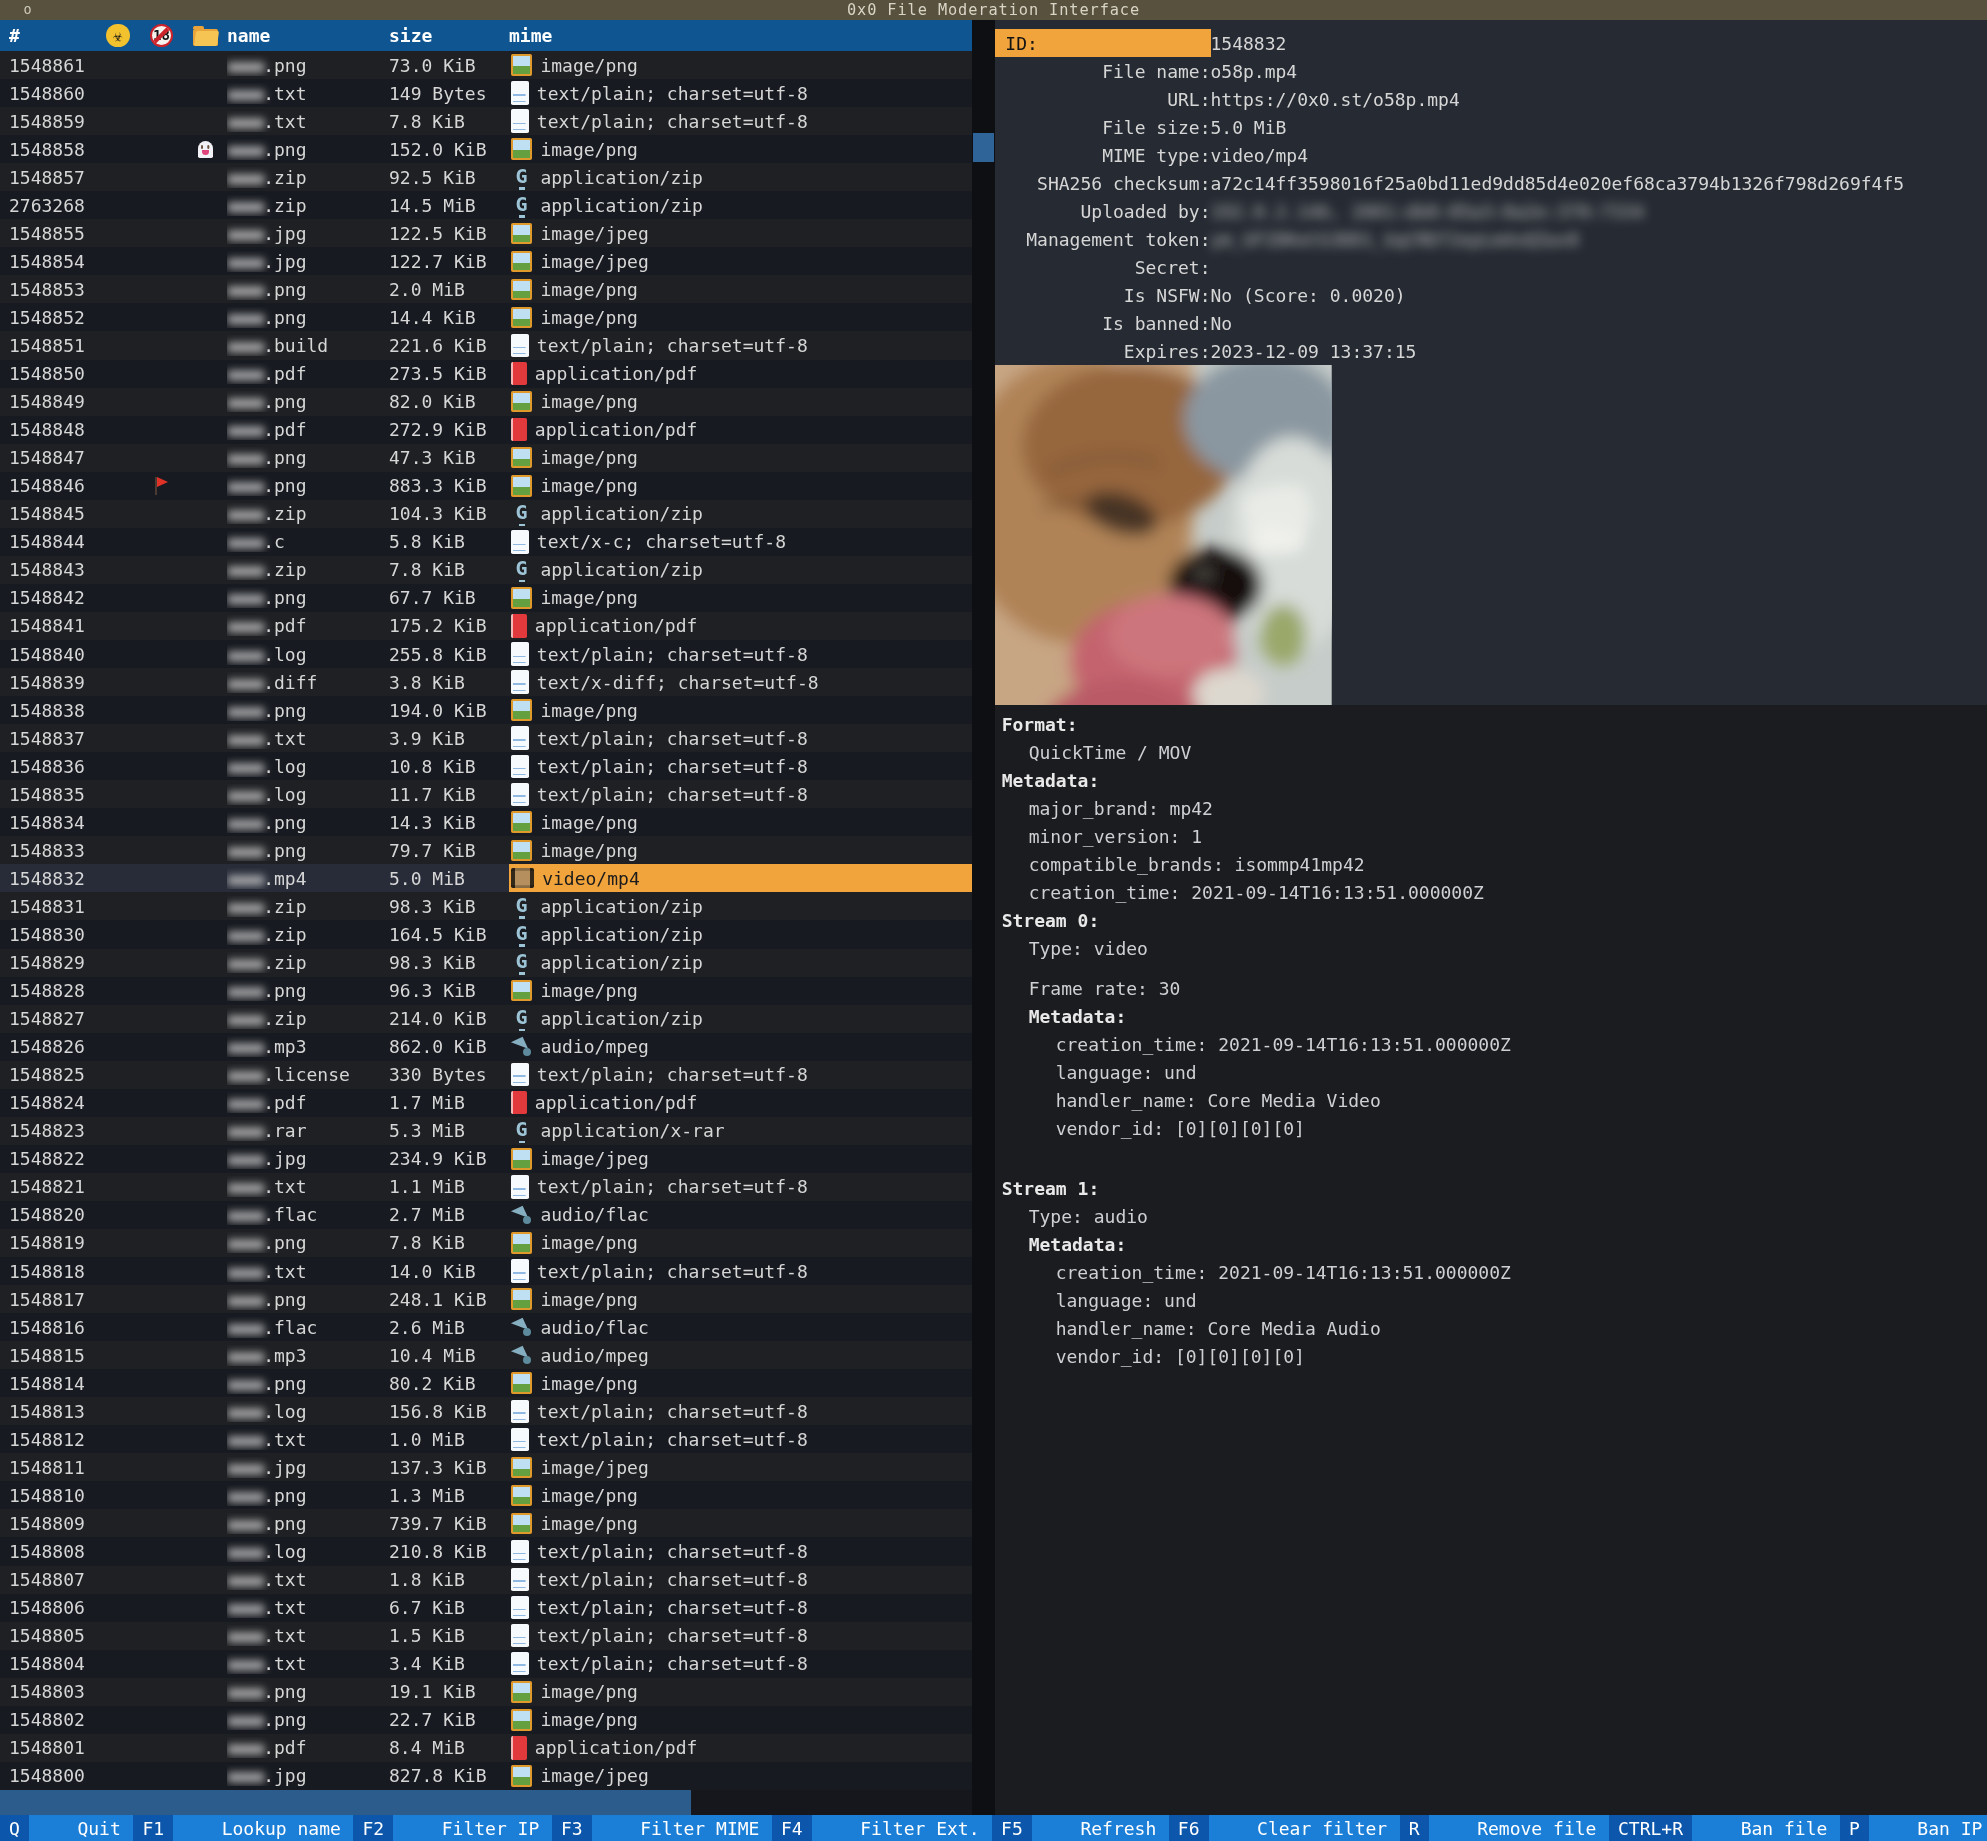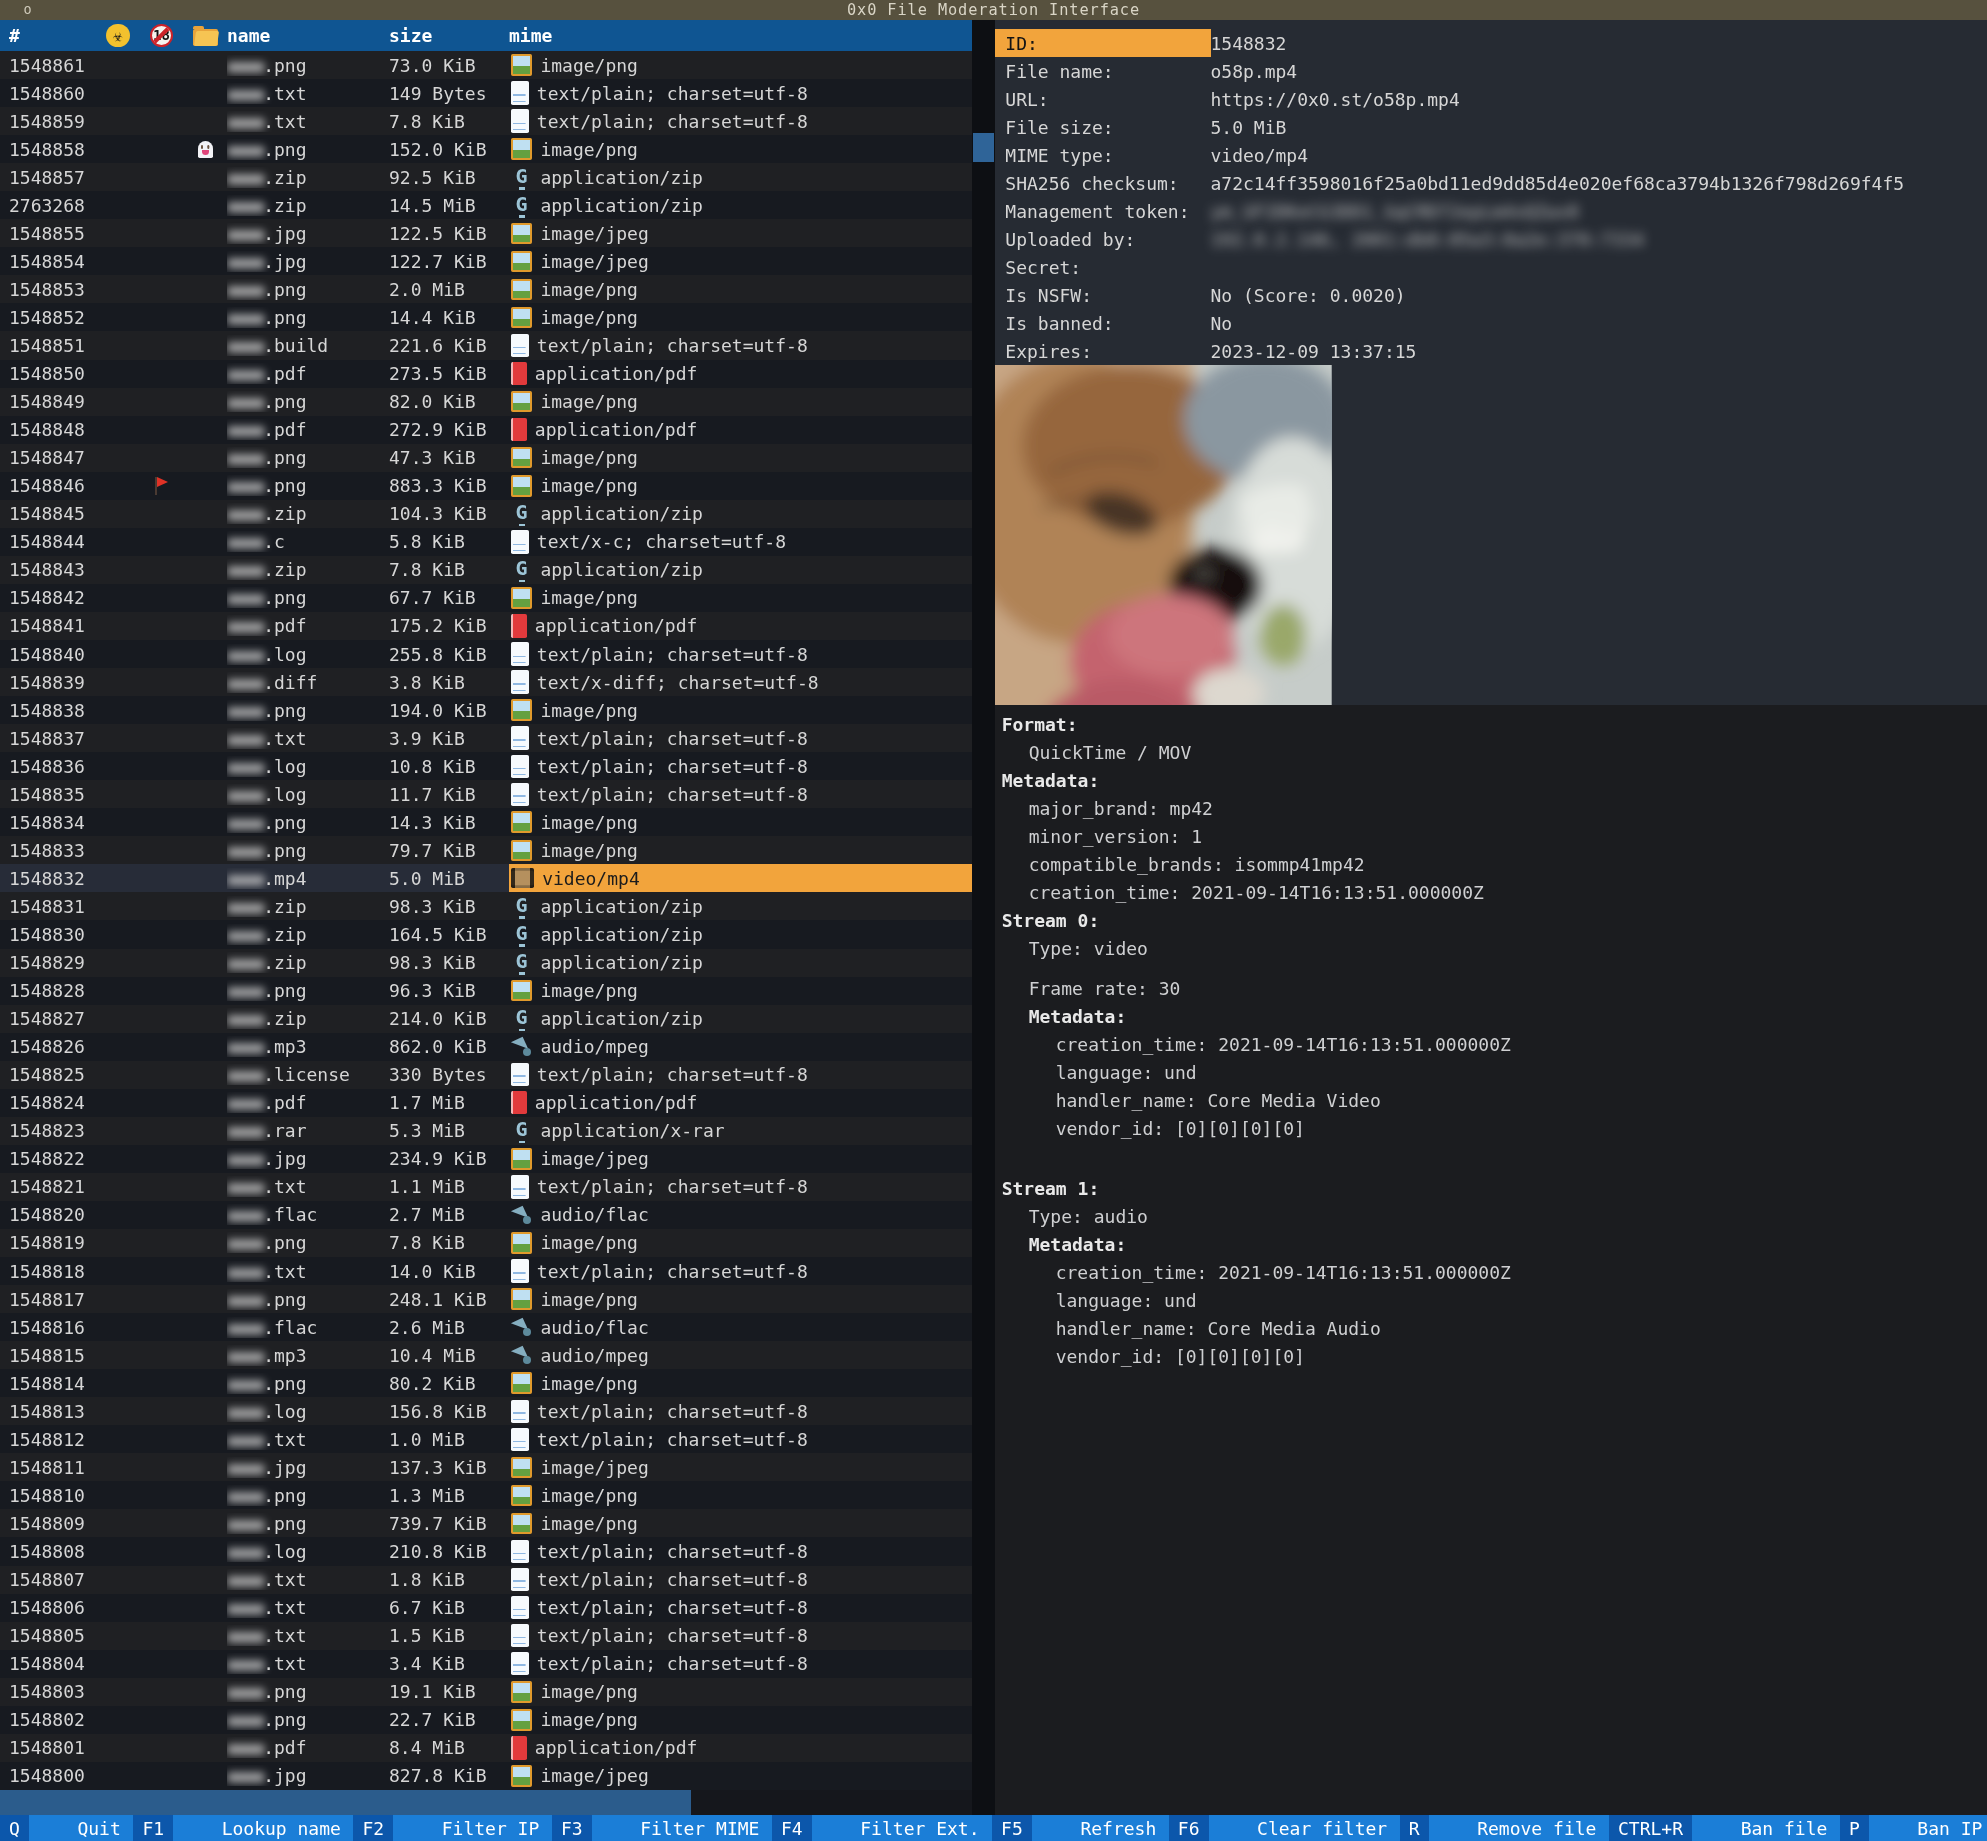--- a/index.html
+++ b/index.html
@@ -77,21 +77,21 @@
             background:linear-gradient(90deg,#33291b 0 4.5px,#b5905e 4.5px 19px,#33291b 19px 23.4px),#b5905e;
             box-shadow:inset 0 2.7px 0 rgba(0,0,0,.25), inset 0 -2.7px 0 rgba(0,0,0,.25);}
 
   
   .hscroll{height:25px;background:#15171c;display:flex;flex:none;}
   .hscroll .hthumb{width:691px;height:100%;background:#2b5c8c;}
 
   
   .details{background:#262b33;padding-top:9px;flex:none;}
   .drow{height:28px;display:flex;align-items:center;white-space:nowrap;}
-  .dlabel{width:216px;flex:none;padding-left:10.8px;}
+  .dlabel{width:216px;flex:none;padding-left:10.8px;text-align:right;}
   .drow.hl .dlabel{background:#f2a43c;color:#141414;height:100%;display:flex;align-items:center;}
   .dvalue{flex:1;overflow:hidden;}
   .dvalue.redacted{filter:blur(5.4px);opacity:.85;}
 
   .preview{display:block;width:337px;height:340px;flex:none;}
 
   
   .format{flex:1;background:#1b1c1f;padding:5.4px 0 0 7.2px;color:#cfd0d2;}
   .fline{height:28px;display:flex;align-items:center;white-space:nowrap;}
   .fline.b{font-weight:bold;color:#e9e9e9;}
@@ -975,27 +975,27 @@
     <span class="dlabel">MIME type:</span>
     <span class="dvalue">video/mp4</span>
   </div>
 
   <div class="drow">
     <span class="dlabel">SHA256 checksum:</span>
     <span class="dvalue">a72c14ff3598016f25a0bd11ed9dd85d4e020ef68ca3794b1326f798d269f4f5</span>
   </div>
 
   <div class="drow">
+    <span class="dlabel">Uploaded by:</span>
+    <span class="dvalue redacted">192.0.2.146, 2001:db8:85a3:8a2e:370:7334</span>
+  </div>
+
+  <div class="drow">
     <span class="dlabel">Management token:</span>
     <span class="dvalue redacted">ym_GF2DKeCG3DD1_GqCRD72epLm4xQZwv8</span>
-  </div>
-
-  <div class="drow">
-    <span class="dlabel">Uploaded by:</span>
-    <span class="dvalue redacted">192.0.2.146, 2001:db8:85a3:8a2e:370:7334</span>
   </div>
 
   <div class="drow">
     <span class="dlabel">Secret:</span>
     <span class="dvalue"></span>
   </div>
 
   <div class="drow">
     <span class="dlabel">Is NSFW:</span>
     <span class="dvalue">No (Score: 0.0020)</span>

